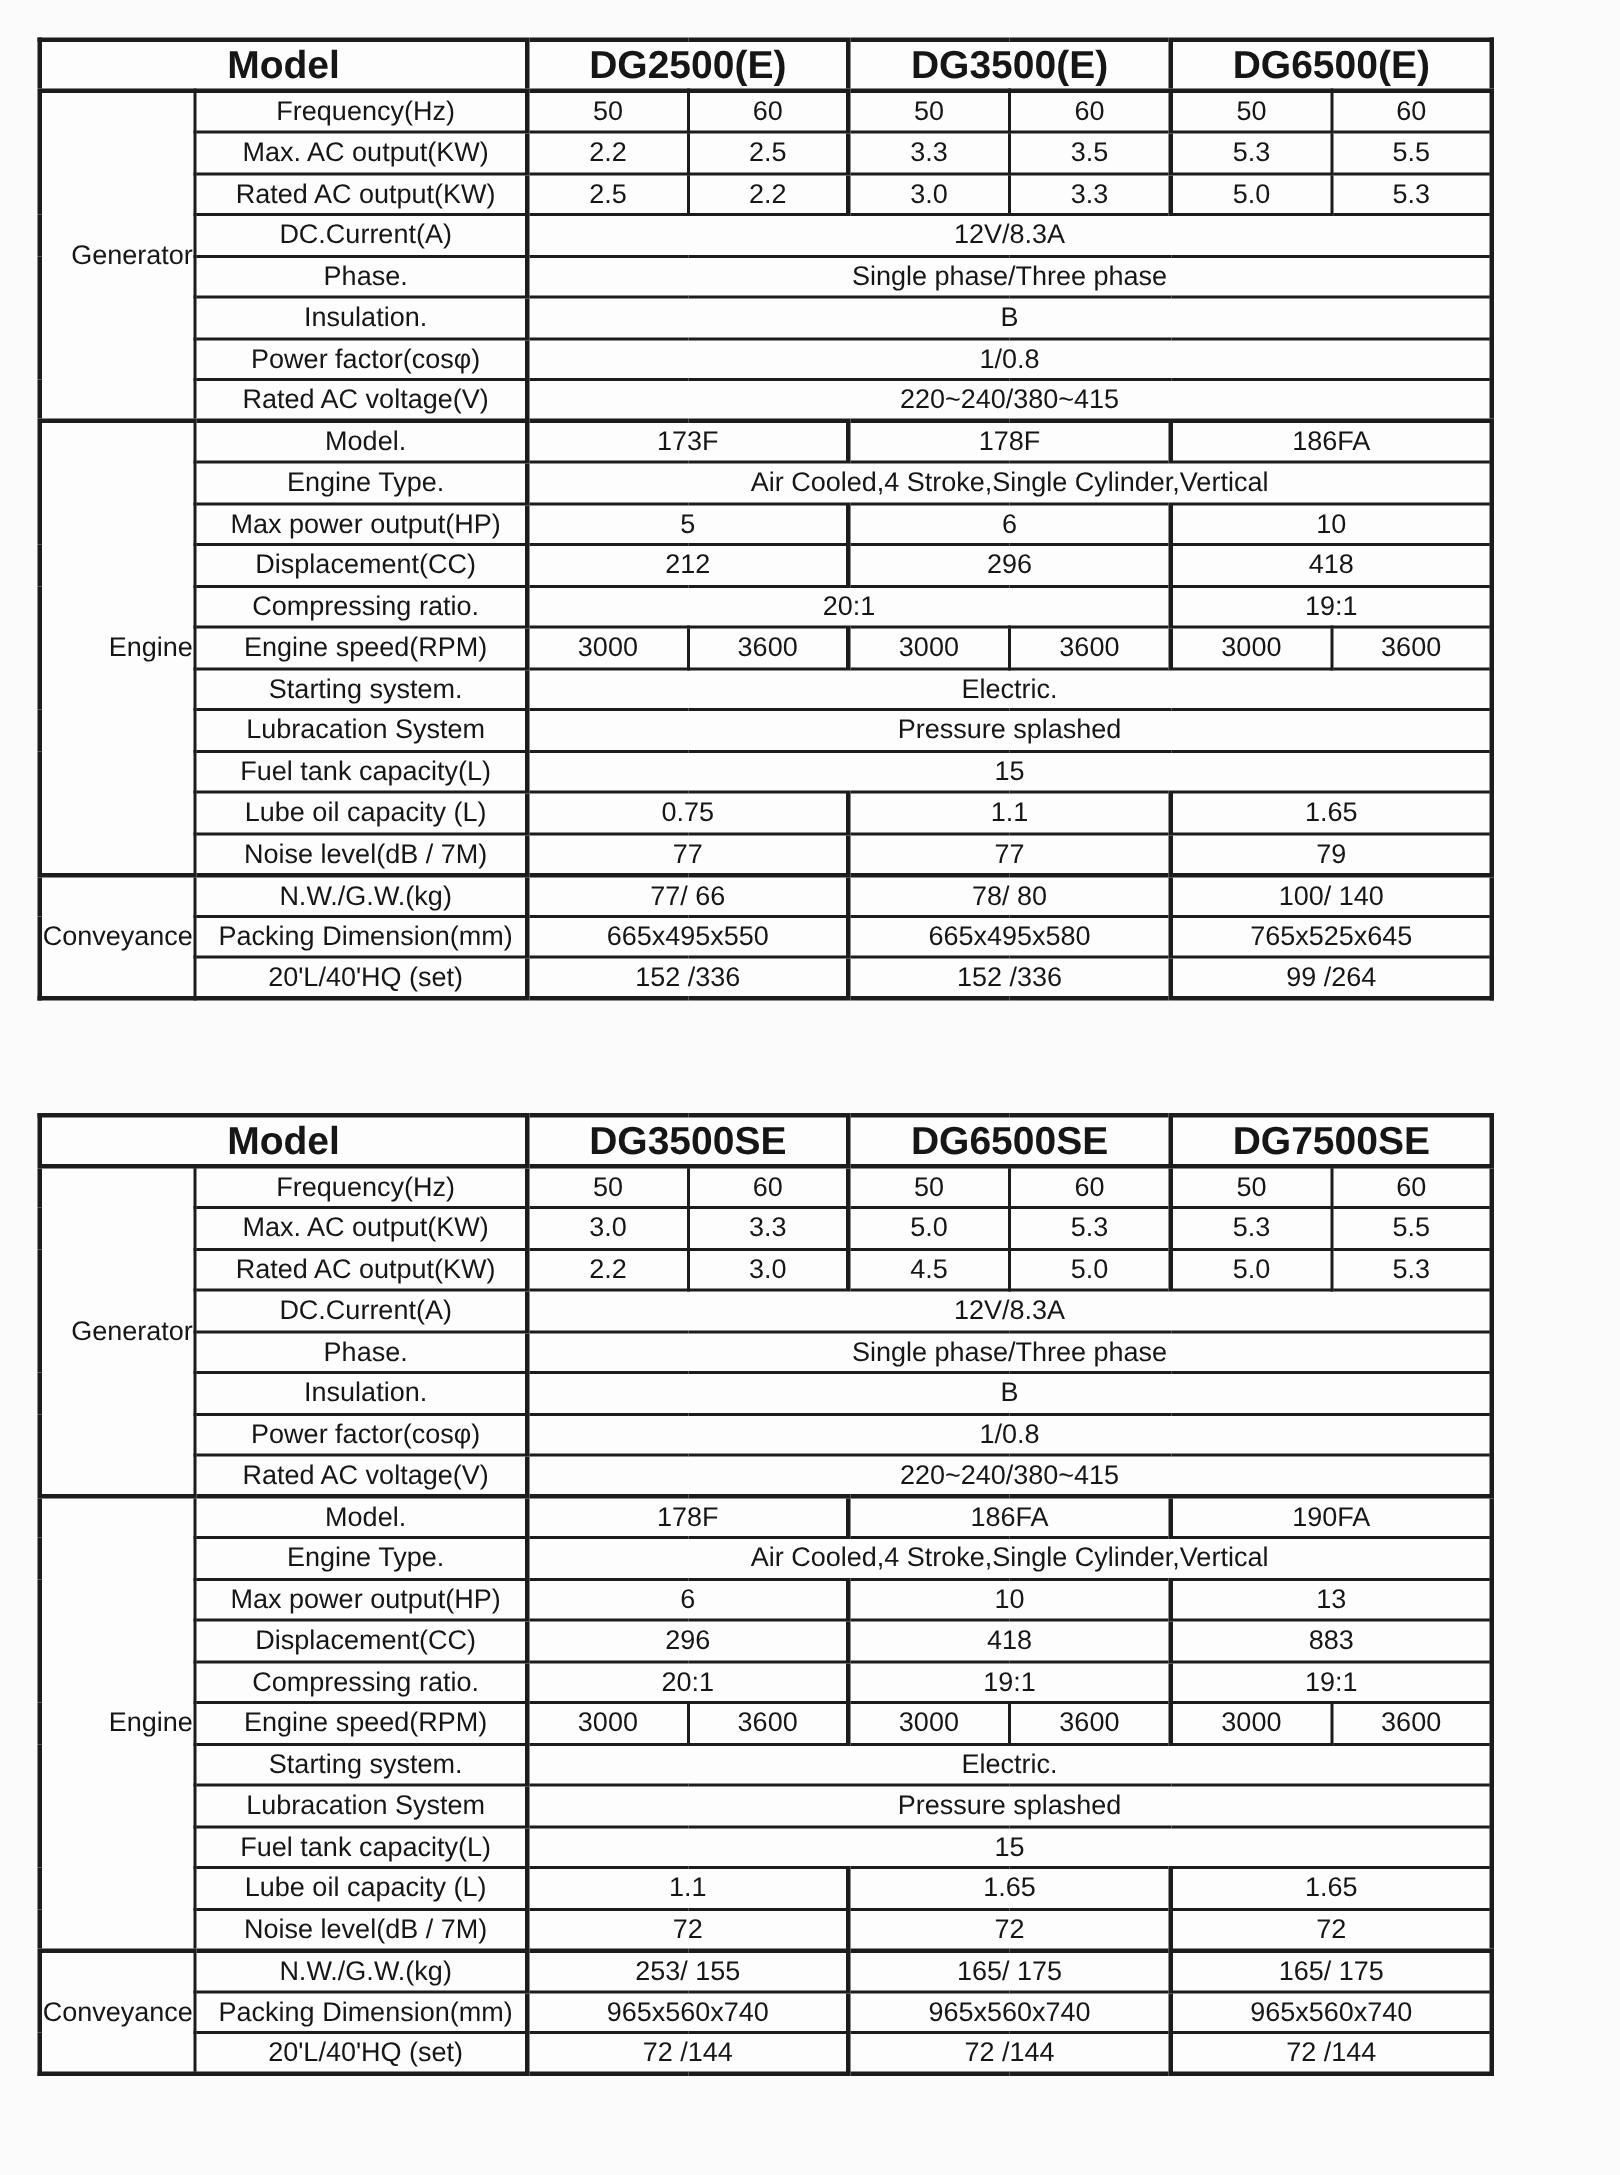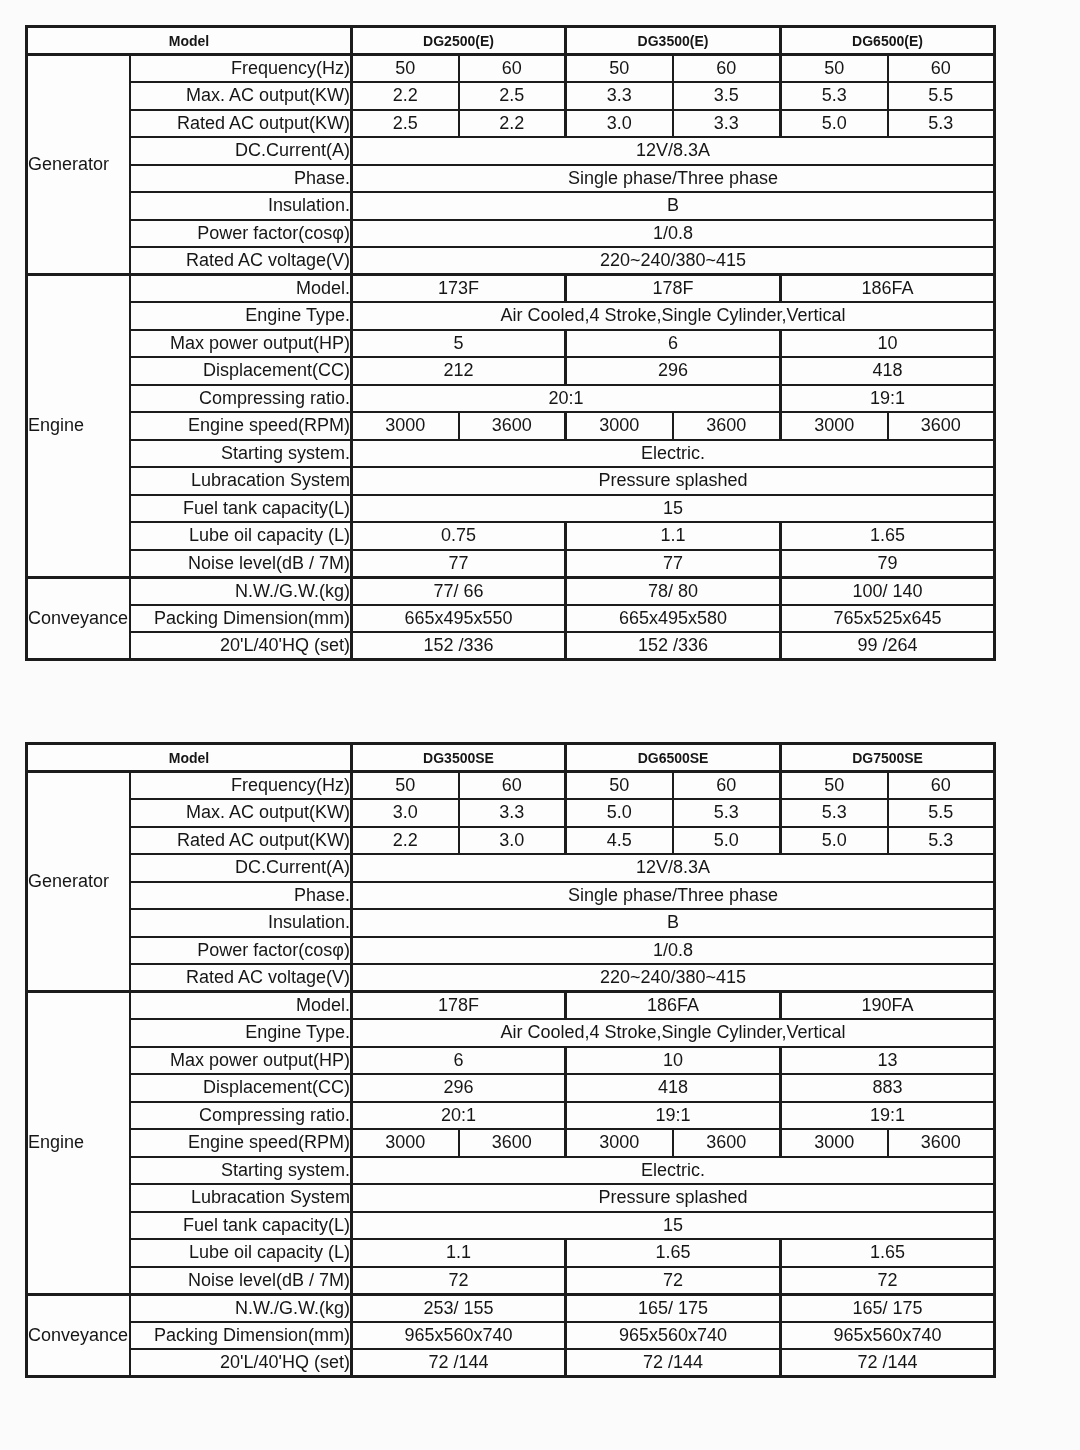--- a/index.html
+++ b/index.html
@@ -20,38 +20,38 @@
     background: #fdfdfd;
   }
   #spec-table-0 { top: 25px; }
   #spec-table-1 { top: 742px; }
 
   table.spec, table.spec th, table.spec td { border: 2px solid #1c1c1c; }
   table.spec { border-width: 3px; }
 
   table.spec thead th {
     height: 28px;
-    font-size: 14px;
+    font-size: 26px;
     font-weight: bold;
     text-align: center;
     padding: 0;
     border-bottom-width: 3px;
     white-space: nowrap;
   }
   table.spec tbody td {
     height: 27.5px;
     font-size: 18px;
     font-weight: normal;
     text-align: center;
     padding: 0;
     white-space: nowrap;
     overflow: hidden;
   }
-  table.spec td.attr-cell { text-align: right; padding-left: 7px; }
-  table.spec td.group-cell { text-align: left; padding: 0; overflow: visible; }
+  table.spec td.attr-cell { text-align: center; padding-left: 7px; }
+  table.spec td.group-cell { text-align: right; padding: 0; overflow: visible; }
   table.spec tr.sec-start > td { border-top-width: 3px; }
   table.spec .gs { border-left-width: 3px; }
 </style>
 </head>
 <body>
 
 <div class="page">
 
   <table class="spec" id="spec-table-0">
     <colgroup>

